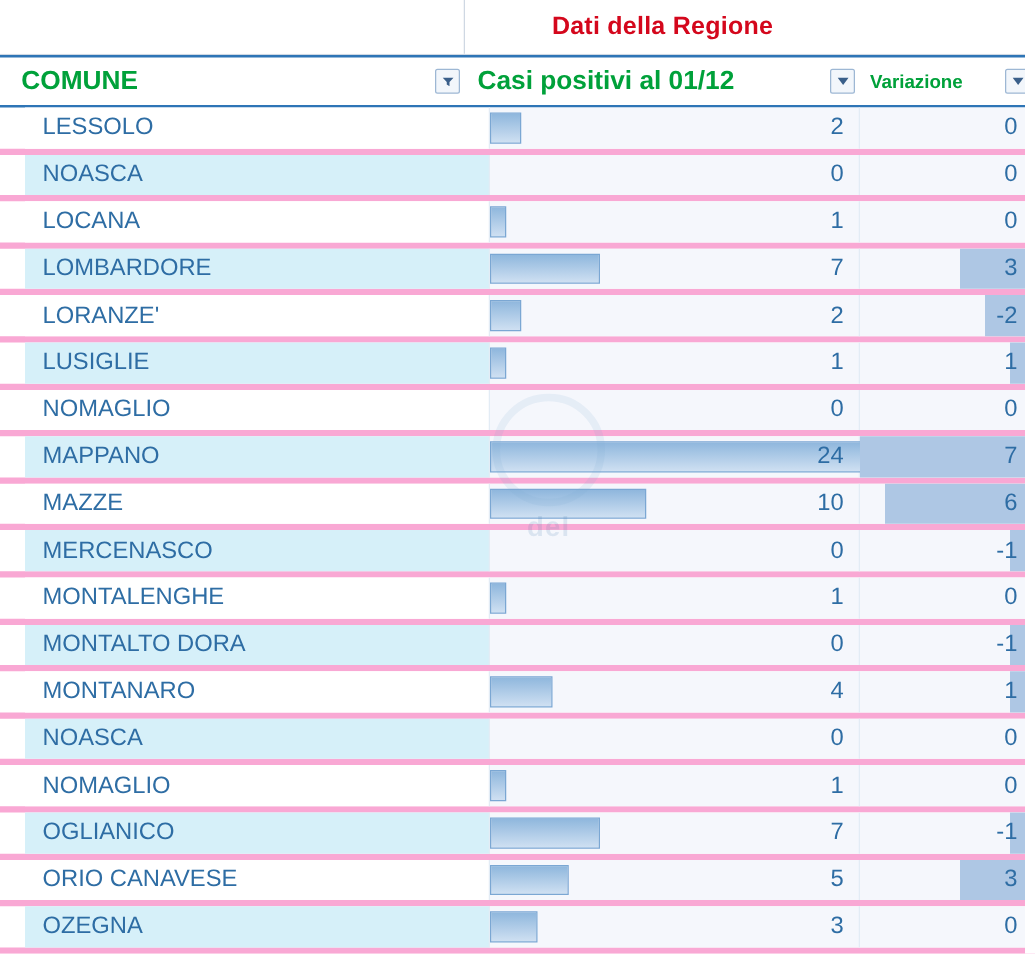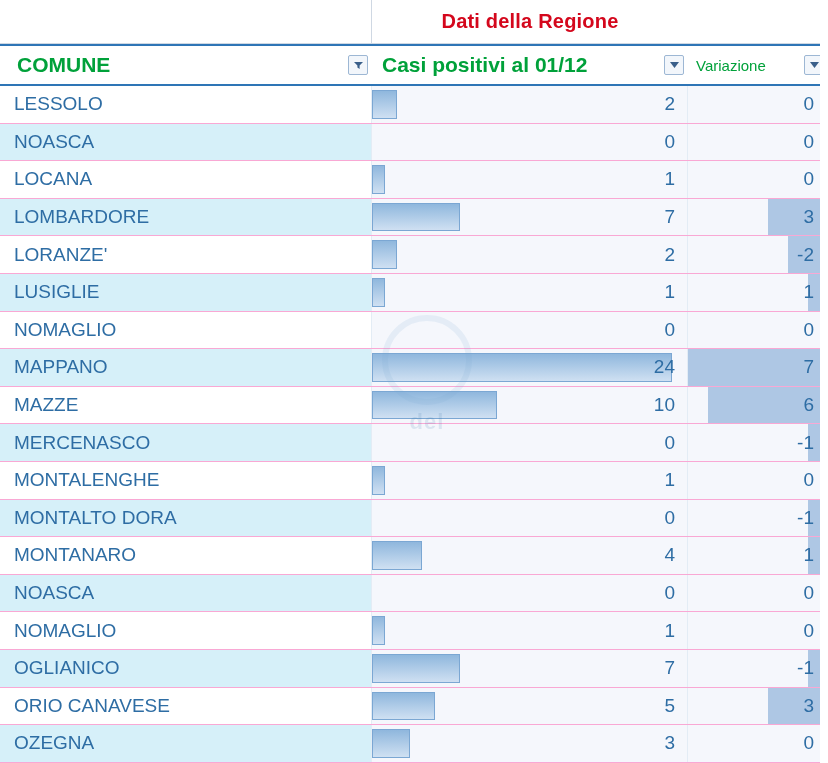--- a/index.html
+++ b/index.html
@@ -79,21 +79,21 @@
   .hcell.casi {
     flex: 1;
     color: #00a13a;
     font-weight: bold;
     font-size: 21px;
     padding-left: 10px;
   }
   .hcell.variaz {
     width: 140px;
     color: #00a13a;
-    font-weight: normal;
+    font-weight: bold;
     font-size: 15px;
     padding-left: 8px;
   }
   .filter-btn {
     width: 18px;
     height: 18px;
     border: 1px solid #9db7d4;
     background: #f2f6fb;
     border-radius: 2px;
     position: absolute;
@@ -110,21 +110,22 @@
   .filter-btn svg { display:block; }
 
   
   .rows {
     position: relative;
   }
   .row {
     display: flex;
     height: 37.6px;
     box-sizing: border-box;
-    border-bottom: 1px solid #f9a8d4;
+    border-bottom: 5px solid #f9a8d4;
+    padding-left: 20px;
   }
   .row.alt .c-name { background: #d6f0f9; }
   .row .c-name {
     width: 372px;
     box-sizing: border-box;
     display: flex;
     align-items: center;
     padding-left: 14px;
     color: #2e6da4;
     font-size: 19px;
@@ -174,21 +175,21 @@
     right: 0;
     top: 0;
     bottom: 0;
     background: #aec7e4;
   }
   .c-var .var-value { position: relative; z-index: 2; }
 
   
   .watermark {
     position: absolute;
-    left: 292px;
+    left: 304px;
     top: 315px;
     width: 270px;
     height: 140px;
     opacity: 0.13;
     pointer-events: none;
     z-index: 3;
     color: #2e6da4;
     font-size: 13px;
     text-align: center;
   }

